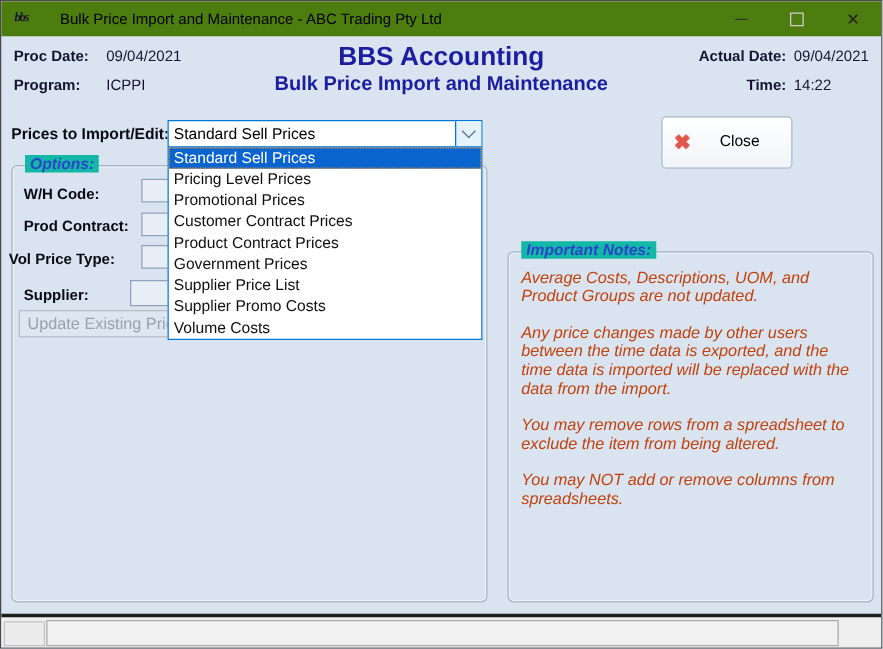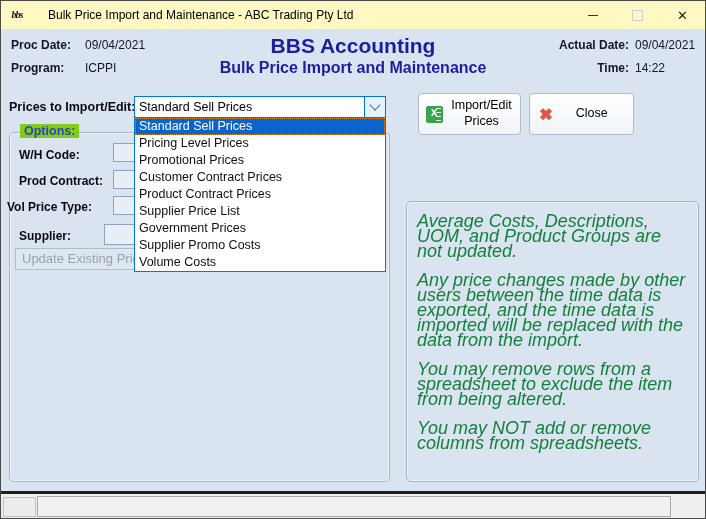--- a/index.html
+++ b/index.html
@@ -1,19 +1,19 @@
 <!DOCTYPE html>
 <html><head>
 <meta charset="utf-8">
 <style>
   html,body{margin:0;padding:0;background:#cfd6de;font-family:"Liberation Sans",sans-serif;}
   .window{position:relative;width:704px;height:517px;background:#d9e4f0;border:1px solid #4a4a4a;overflow:hidden;}
 
   
-  .titlebar{position:absolute;left:0;top:0;width:100%;height:28px;background:#fef9c3;display:flex;align-items:center;}
+  .titlebar{position:absolute;left:0;top:0;width:100%;height:28px;background:#4d7c0f;display:flex;align-items:center;}
   .app-icon{width:18px;height:16px;margin-left:7px;font-family:"Liberation Serif",serif;font-style:italic;font-weight:bold;font-size:10px;color:#14142e;line-height:16px;text-align:center;letter-spacing:-1px;}
   .title-text{margin-left:22px;font-size:12px;color:#000;white-space:nowrap;}
   .win-controls{position:absolute;right:0;top:0;height:28px;display:flex;}
   .win-btn{width:45px;height:28px;display:flex;align-items:center;justify-content:center;cursor:pointer;}
   .min-glyph{display:block;width:10px;height:1px;background:#333;}
   .max-glyph{display:block;width:9px;height:9px;border:1px solid #cfcfcf;}
   .close-glyph{font-size:13px;color:#222;line-height:1;}
 
   
   .hdr-label{position:absolute;font-size:12px;font-weight:bold;color:#14142e;white-space:nowrap;}
@@ -41,30 +41,30 @@
   .excel-icon{width:17px;height:17px;background:#3aa548;border-radius:2px;position:relative;flex:0 0 auto;}
   .excel-icon::before{content:"x";position:absolute;left:0;top:-1px;width:100%;text-align:center;color:#fff;font-weight:bold;font-size:12px;font-family:"Liberation Sans",sans-serif;}
   .excel-icon::after{content:"";position:absolute;right:2px;top:2px;width:5px;height:13px;background:
     linear-gradient(#fff 1px,transparent 1px) 0 0/5px 4px;opacity:.85;}
   .closex-icon{font-size:16px;font-weight:bold;color:#e2574c;flex:0 0 auto;text-shadow:0 0 1px #c84b40;}
 
   
   .groupbox{position:absolute;border:1px solid #a9b4c2;border-radius:5px;box-shadow:inset 0 0 0 1px rgba(255,255,255,.55);box-sizing:border-box;}
   .gb-options{left:8px;top:131px;width:381px;height:350px;}
   .gb-notes{left:405px;top:200px;width:293px;height:281px;}
-  .gb-caption{position:absolute;top:-9px;left:10px;background:#84cc16;padding:0 4px;font-size:12.5px;font-weight:bold;color:#2c44cc;}
+  .gb-caption{position:absolute;top:-9px;left:10px;background:#14b8a6;padding:0 4px;font-size:12.5px;font-weight:bold;color:#2c44cc;font-style:italic;}
 
   
   .fld-label{position:absolute;font-size:12px;font-weight:bold;color:#0a0a14;white-space:nowrap;}
   .fld-input{position:absolute;background:#e8eef6;border:1px solid #8ea3bb;box-sizing:border-box;font-size:12px;padding:0 3px;color:#000;}
   .update-btn{position:absolute;left:14px;top:247px;width:215px;height:22px;border:1px solid #b6bcc4;background:#dde7f1;color:#9aa2ac;font-size:13px;line-height:20px;padding-left:6px;box-sizing:border-box;white-space:nowrap;overflow:hidden;}
 
   
   .notes-body{position:absolute;left:10px;top:12px;right:8px;}
-  .note{margin:0 0 14px 0;font-size:18px;font-style:italic;color:#15803d;line-height:15px;}
+  .note{margin:0 0 14px 0;font-size:13px;font-style:italic;color:#c2410c;line-height:15px;}
 
   
   .bottom-line{position:absolute;left:0;top:490px;width:100%;height:3px;background:#1f1f1f;}
   .statusbar{position:absolute;left:0;top:493px;width:100%;height:24px;background:#efefef;}
   .status-panel-small{position:absolute;left:2px;top:3px;width:33px;height:20px;background:#ececec;border:1px solid #c2c2c2;box-sizing:border-box;}
   .status-panel-long{position:absolute;left:36px;top:2px;width:634px;height:21px;background:#f1f1f1;border:1px solid #a9a9a9;box-sizing:border-box;}
 </style>
 </head>
 <body>
 
@@ -100,43 +100,40 @@
   <span class="hdr-value" style="left:634px;top:60px;">14:22</span>
 
   <span class="combo-label">Prices to Import/Edit:</span>
   <div class="combobox">
     <span class="combo-value">Standard Sell Prices</span>
     <span class="combo-arrow">
         <span class="chevron"></span>
       </span>
   </div>
 
-  <div class="action-btn btn-import">
-    <span class="excel-icon"></span>
-    <span class="lbl">Import/Edit Prices</span>
-  </div>
   <div class="action-btn btn-close">
     <span class="closex-icon">✖</span>
     <span class="lbl">Close</span>
   </div>
 
   <div class="groupbox gb-options">
     <span class="gb-caption">Options:</span>
   </div>
   <span class="fld-label" style="left:18px;top:147px;">W/H Code:</span>
   <input class="fld-input" style="left: 112px; top: 142px; width: 48px; height: 19px;" value="">
   <span class="fld-label" style="left:18px;top:173px;">Prod Contract:</span>
   <input class="fld-input" style="left: 112px; top: 169px; width: 48px; height: 19px;" value="">
   <span class="fld-label" style="left:6px;top:199px;">Vol Price Type:</span>
   <input class="fld-input" style="left: 112px; top: 195px; width: 48px; height: 19px;" value="">
   <span class="fld-label" style="left:18px;top:228px;">Supplier:</span>
   <input class="fld-input" style="left: 103px; top: 223px; width: 62px; height: 21px;" value="">
   <div class="update-btn">Update Existing Price</div>
 
   <div class="groupbox gb-notes">
+    <span class="gb-caption">Important Notes:</span>
     <div class="notes-body">
 
         <p class="note">Average Costs, Descriptions, UOM, and Product Groups are not updated.</p>
 
         <p class="note">Any price changes made by other users between the time data is exported, and the time data is imported will be replaced with the data from the import.</p>
 
         <p class="note">You may remove rows from a spreadsheet to exclude the item from being altered.</p>
 
 
         <p class="note">You may NOT add or remove columns from spreadsheets.</p>
@@ -149,23 +146,23 @@
 
       <div class="dd-item">Pricing Level Prices</div>
 
       <div class="dd-item">Promotional Prices</div>
 
       <div class="dd-item">Customer Contract Prices</div>
 
       <div class="dd-item">Product Contract Prices</div>
 
 
+      <div class="dd-item">Government Prices</div>
+
       <div class="dd-item">Supplier Price List</div>
-
-      <div class="dd-item">Government Prices</div>
 
       <div class="dd-item">Supplier Promo Costs</div>
 
       <div class="dd-item">Volume Costs</div>
     </div>
 
   <div class="bottom-line"></div>
   <div class="statusbar">
     <div class="status-panel-small"></div>
     <div class="status-panel-long"></div>

